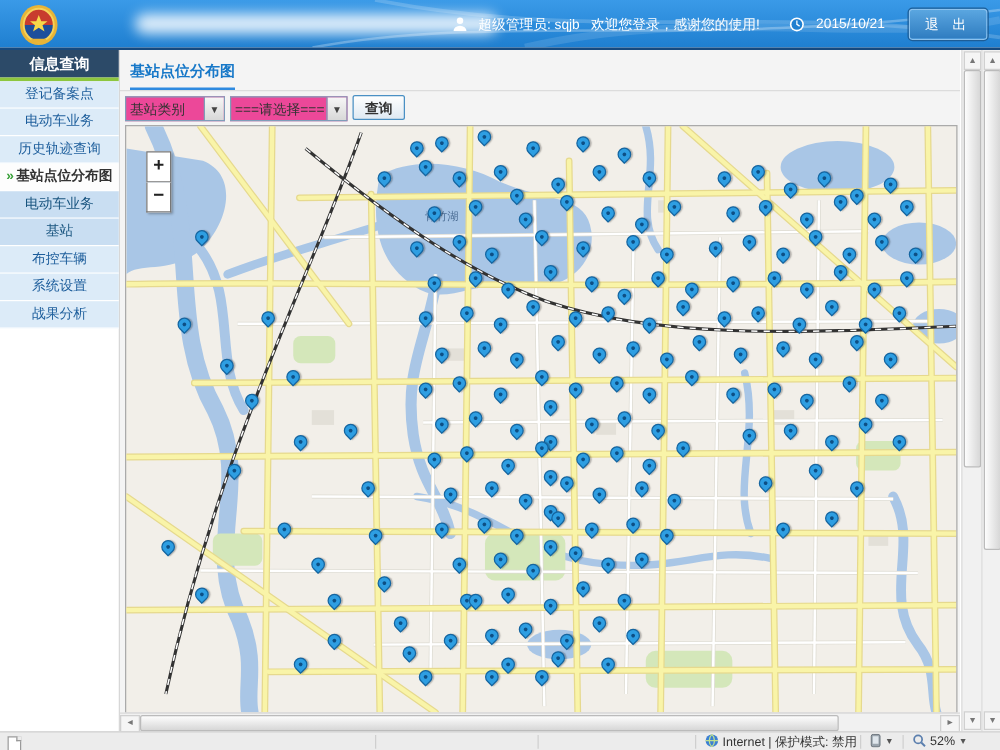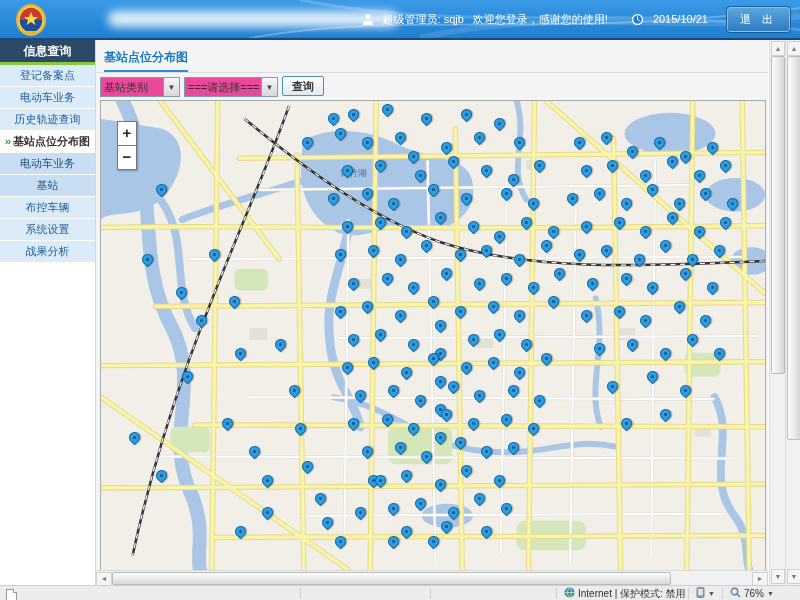--- a/index.html
+++ b/index.html
@@ -506,16 +506,16 @@
     <span class="caret">▼</span>
   </div>
   <div class="sb-div" style="left:722px;"></div>
   <div class="cell" style="left:730px;">
     <span>
       <svg width="11" height="11" viewBox="0 0 11 11">
           <circle cx="4.5" cy="4.5" r="3.2" fill="none" stroke="#5b7fae" stroke-width="1.4"></circle>
           <path d="M7,7 L10,10" stroke="#5b7fae" stroke-width="1.6"></path>
         </svg>
     </span>
-    <span>76%</span>
+    <span>52%</span>
     <span class="caret">▼</span>
   </div>
 </div>
 
 </body></html>

